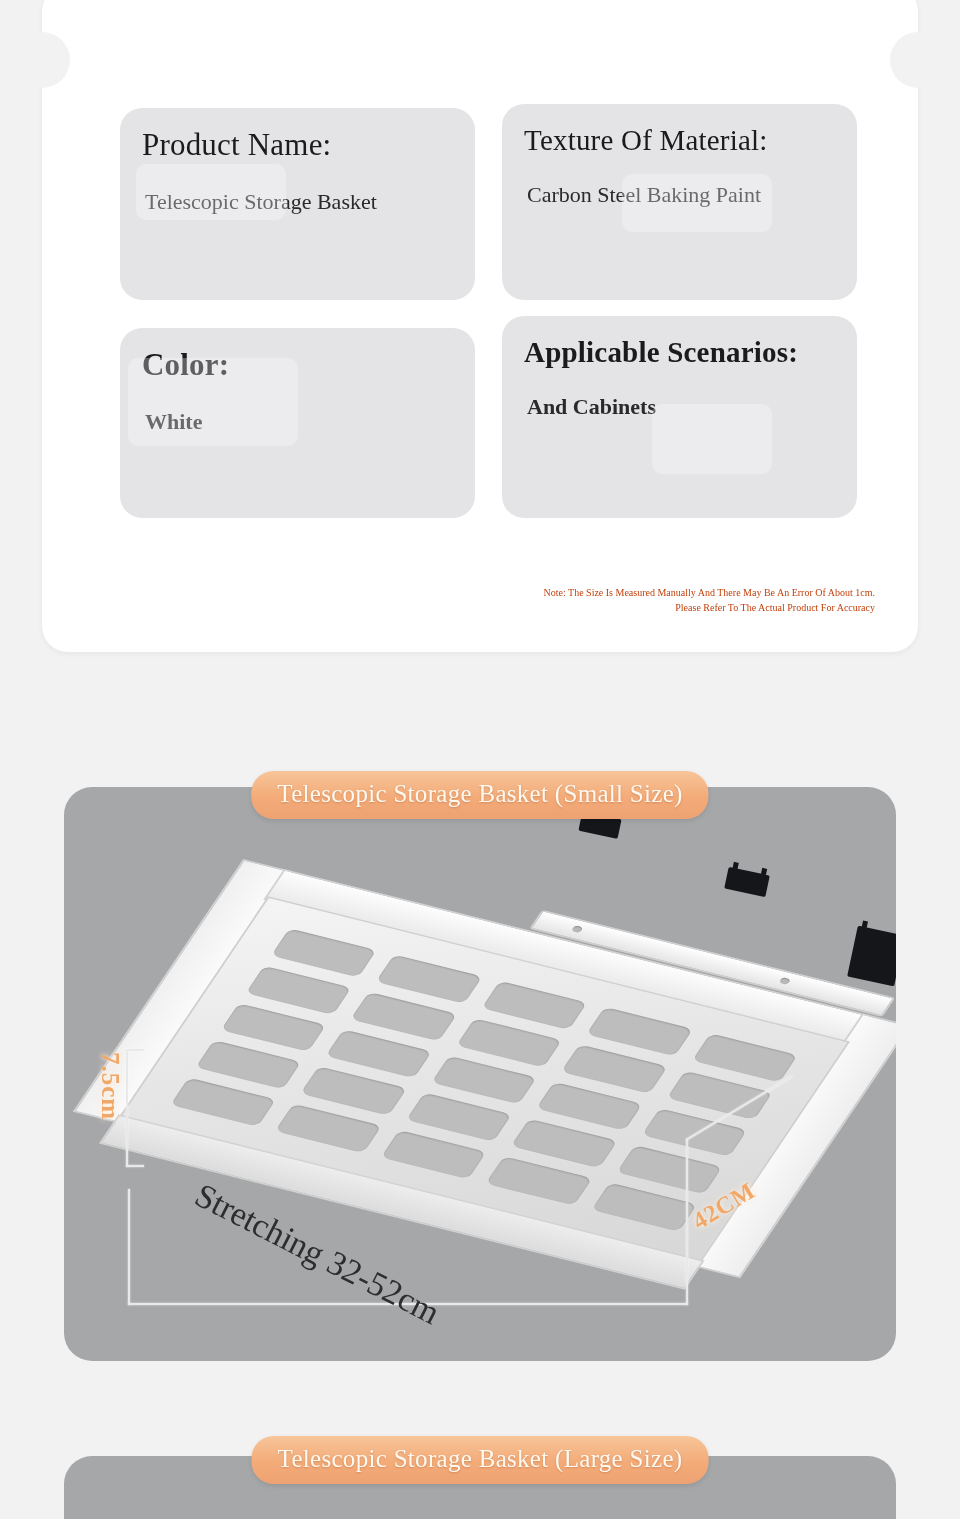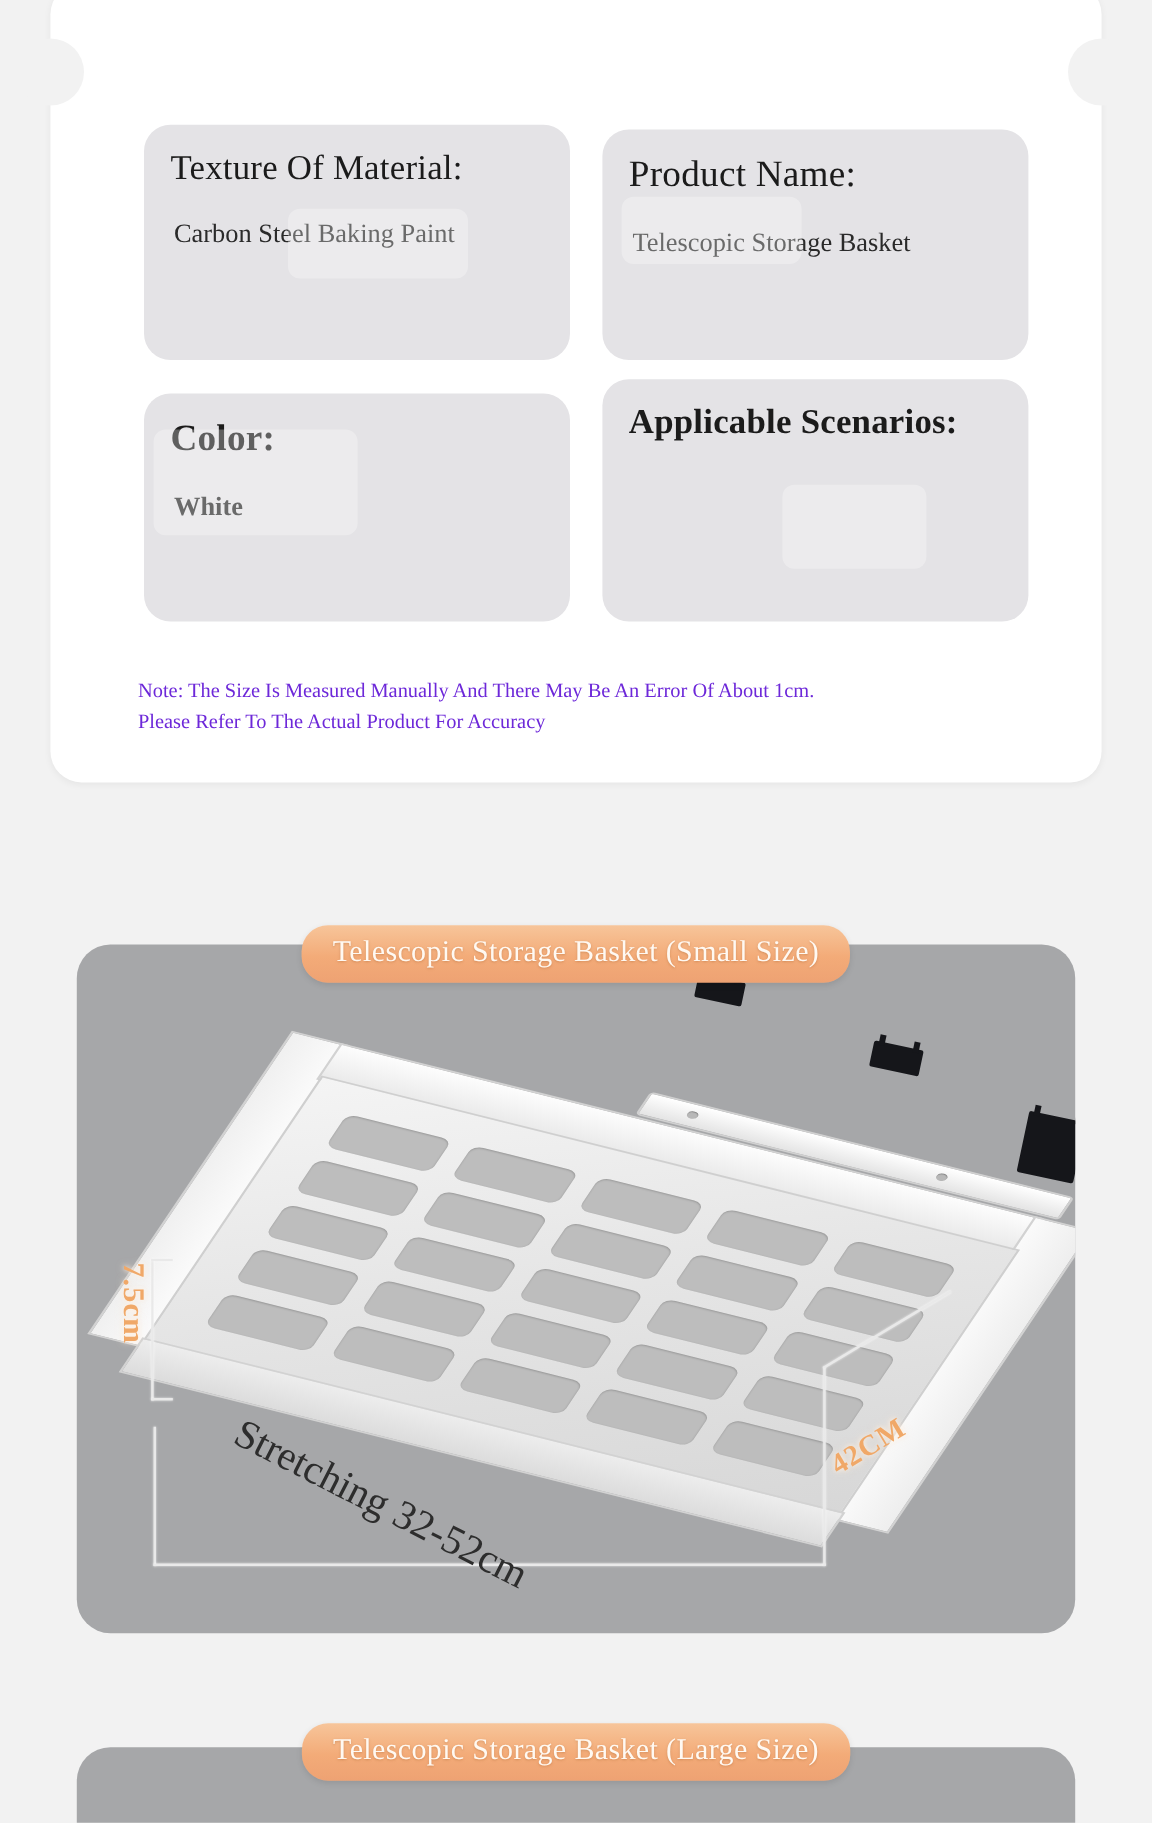--- a/index.html
+++ b/index.html
@@ -87,23 +87,24 @@
     background: rgba(255,255,255,0.30);
     border-radius: 10px;
     pointer-events: none;
   }
 
   .spec-note {
     position: absolute;
     left: 73px;
     bottom: 36px;
     width: 760px;
-    font-size: 17px;
+    font-size: 10px;
     line-height: 1.56;
-    color: #6d28d9;
+    color: #c2410c;
+    text-align: right;
   }
   .spec-note .line { display: block; white-space: nowrap; }
 
   
   .photo-block { position: absolute; left: 0; width: 960px; }
   .photo-block.small { top: 787px; }
   .photo-block.large { top: 1456px; }
 
   .photo-panel {
     position: absolute;
@@ -254,48 +255,49 @@
 </head>
 <body>
 
 <section class="spec-panel">
 
   <span class="notch notch-left"></span>
   <span class="notch notch-right"></span>
 
   <div class="spec-grid">
 
+    <div class="spec-card col-left r1">
+      <span class="ghost" style="left:16px;top:56px;width:150px;height:56px;"></span>
+      <div class="spec-label">Product Name:</div>
+      <div class="spec-value">
+        <span class="line">Telescopic Storage Basket</span>
+      </div>
+    </div>
+
     <div class="spec-card col-right r1">
       <span class="ghost" style="left:120px;top:70px;width:150px;height:58px;"></span>
       <div class="spec-label">Texture Of Material:</div>
       <div class="spec-value">
         <span class="line">Carbon Steel Baking Paint</span>
       </div>
     </div>
 
-    <div class="spec-card col-left r1">
-      <span class="ghost" style="left:16px;top:56px;width:150px;height:56px;"></span>
-      <div class="spec-label">Product Name:</div>
-      <div class="spec-value">
-        <span class="line">Telescopic Storage Basket</span>
-      </div>
-    </div>
-
     <div class="spec-card col-left r2">
       <span class="ghost" style="left:8px;top:30px;width:170px;height:88px;"></span>
       <div class="spec-label">Color:</div>
       <div class="spec-value">
         <span class="line">White</span>
       </div>
     </div>
 
     <div class="spec-card col-right r2">
       <span class="ghost" style="left:150px;top:88px;width:120px;height:70px;"></span>
       <div class="spec-label">Applicable Scenarios:</div>
       <div class="spec-value">
+        <span class="line">And Cabinets</span>
       </div>
     </div>
 
   </div>
 
   <div class="spec-note">
     <span class="line">Note: The Size Is Measured Manually And There May Be An Error Of About 1cm.</span>
     <span class="line">Please Refer To The Actual Product For Accuracy</span>
   </div>
 

